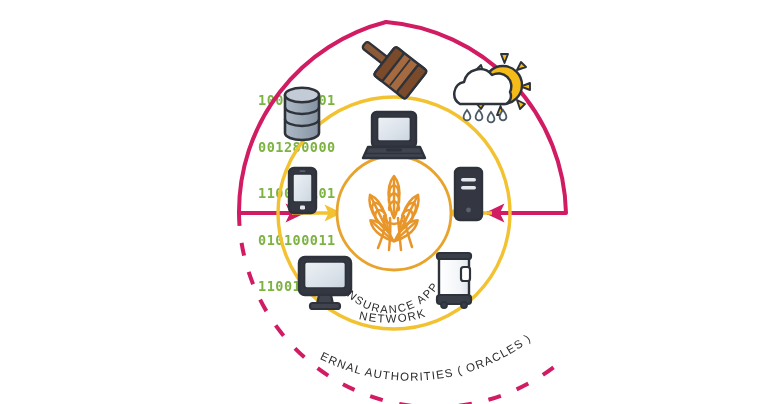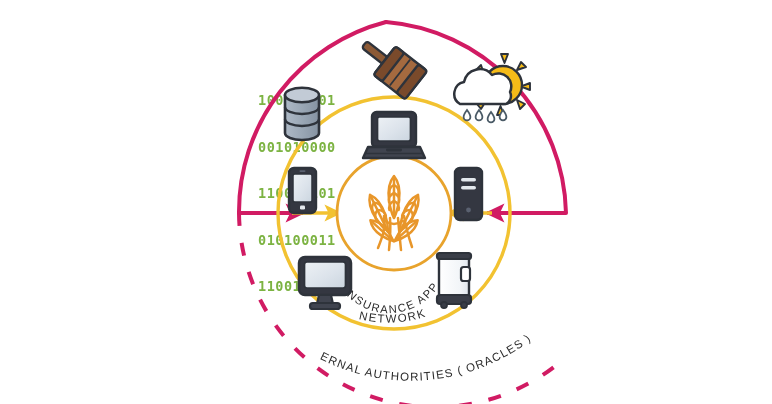--- a/index.html
+++ b/index.html
@@ -24,21 +24,21 @@
     user-select:none;
   }
 </style>
 </head>
 <body>
 
 <div id="stage">
 
   <div class="binary-text" style="left:258px;top:62px;">
     <div>100010001</div>
-    <div>001010000</div>
+    <div>001280000</div>
     <div>110010101</div>
     <div>010100011</div>
     <div>110010101</div>
   </div>
 
   <svg class="layer" viewBox="0 0 772 404">
     <defs>
       <marker id="arrowPink" viewBox="0 0 10 10" refX="8.5" refY="5" markerWidth="5.2" markerHeight="5.2" orient="auto-start-reverse">
         <path d="M0.5,0.6 L9.6,5 L0.5,9.4 L2.6,5 Z" fill="#D11B63"></path>
       </marker>

